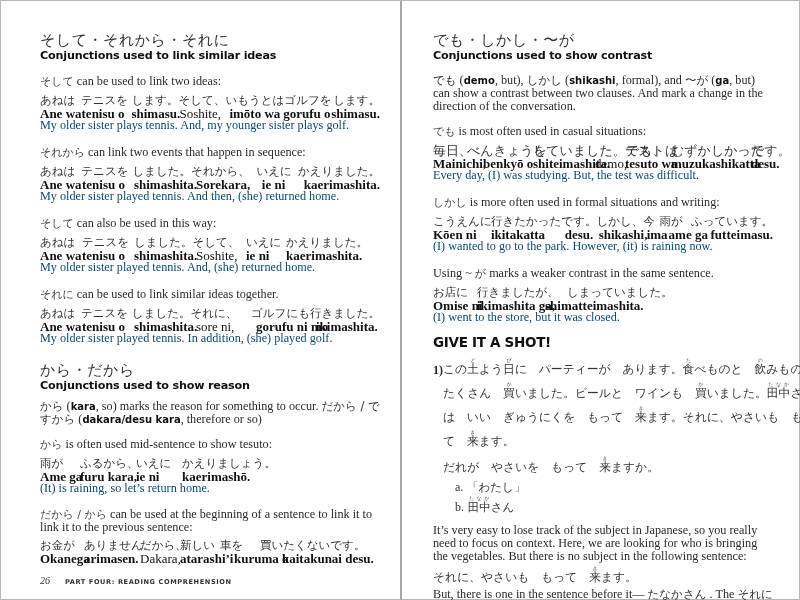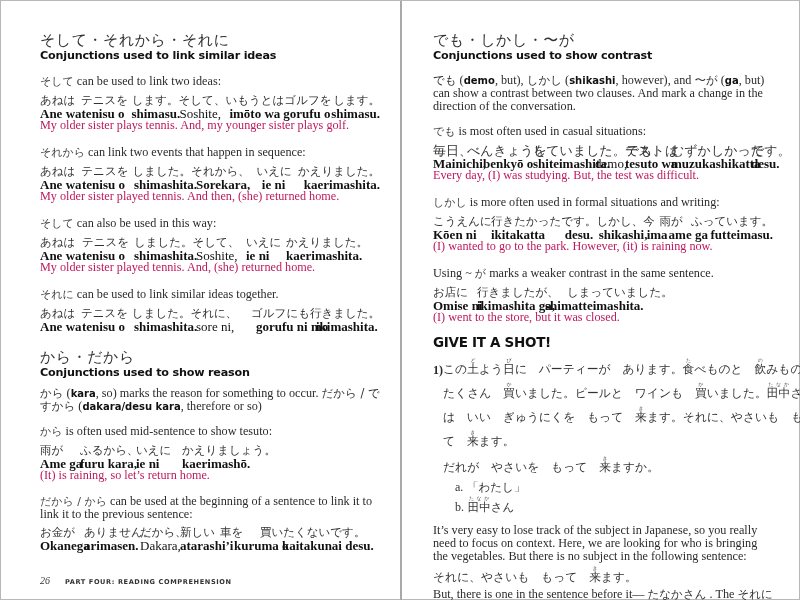--- a/index.html
+++ b/index.html
@@ -20,21 +20,21 @@
   .para b, .rom { font-family: "DejaVu Sans", sans-serif; font-weight: bold; font-size: 10px; color: #111; }
   .para .jp { font-size: 11.5px; }
   .lead { font-size: 12.2px; line-height: 14px; margin-bottom: 4px; color: #2a2a2a; }
   .lead .jp { font-size: 11px; color: #444; }
 
   .ex { margin-bottom: 13px; }
   .ex-row { display: flex; white-space: nowrap; }
   .ex-jp { font-family: "DejaVu Sans", sans-serif; font-size: 11.5px; line-height: 15px; color: #333; }
   .ex-rom { font-family: Liberation Serif, serif; font-weight: bold; font-size: 13px; line-height: 11px; color: #111; }
   .ex-rom .nb { font-weight: normal; }
-  .ex-en { font-size: 12.2px; line-height: 13px; color: #be185d; }
+  .ex-en { font-size: 12.2px; line-height: 13px; color: #0c4a6e; }
   .cell { display: inline-block; }
 
   .give { font-family: "DejaVu Sans", sans-serif; font-weight: bold; font-size: 13.5px; color: #111; margin: 4px 0 7px 0; letter-spacing: -0.3px; }
   .q { display: flex; }
   .q-num { width: 22px; font-size: 12px; font-weight: bold; font-family: "Liberation Serif", serif; padding-top: 6px; }
   .q-body { flex: 1; }
   .q-line { font-family: "DejaVu Sans", sans-serif; font-size: 11.8px; line-height: 24px; color: #333; white-space: nowrap; }
   ruby { ruby-position: over; }
   rt { font-size: 5px; color: #444; }
   .opt { font-family: "DejaVu Sans", sans-serif; font-size: 11.5px; line-height: 17px; color: #333; margin-left: 22px; }
@@ -132,20 +132,21 @@
           <span class="cell">行きました。</span>
         </div>
         <div class="ex-row ex-rom">
           <span class="cell" style="width:42px">Ane wa</span>
           <span class="cell" style="width:52px">tenisu o</span>
           <span class="cell" style="width:62px">shimashita.</span>
           <span class="cell" style="width:60px;font-weight:normal">sore ni,</span>
           <span class="cell" style="width:60px">gorufu ni mo</span>
           <span class="cell">ikimashita.</span>
         </div>
+        <div class="ex-en">My older sister played tennis.  In addition, (she) played golf.</div>
       </div>
 
       <div class="sec-title-jp">から・だから</div>
       <div class="sec-sub" style="margin-bottom:7px">Conjunctions used to show reason</div>
 
       <div class="para">
         <span class="jp">から</span> (<b>kara</b><span>, so) marks the reason for something to occur.</span> <span class="jp">だから / ですから</span> (<b>dakara/desu kara</b><span>, therefore or so)</span>
       </div>
 
       <div class="ex">
@@ -192,21 +193,21 @@
       <span>PART FOUR: READING COMPREHENSION</span>
     </div>
   </div>
 
   <div class="page right">
     <div class="content">
       <div class="sec-title-jp">でも・しかし・〜が</div>
       <div class="sec-sub">Conjunctions used to show contrast</div>
 
       <div class="para">
-        <span class="jp">でも</span> (<b>demo</b><span>, but), </span><span class="jp">しかし</span> (<b>shikashi</b><span>, however), and </span><span class="jp">〜が</span> (<b>ga</b><span>, but) can show a contrast between two clauses. And mark a change in the direction of the conversation.</span>
+        <span class="jp">でも</span> (<b>demo</b><span>, but), </span><span class="jp">しかし</span> (<b>shikashi</b><span>, formal), and </span><span class="jp">〜が</span> (<b>ga</b><span>, but) can show a contrast between two clauses. And mark a change in the direction of the conversation.</span>
       </div>
 
       <div class="ex">
         <div class="lead"><span class="jp">でも</span> <span>is most often used in casual situations:</span></div>
         <div class="ex-row ex-jp" style="font-size:13px">
           <span class="cell" style="width:34px">毎日、</span>
           <span class="cell" style="width:66px">べんきょうを</span>
           <span class="cell" style="width:92px">していました。でも、</span>
           <span class="cell" style="width:46px">テストは</span>
           <span class="cell" style="width:80px">むずかしかった</span>

